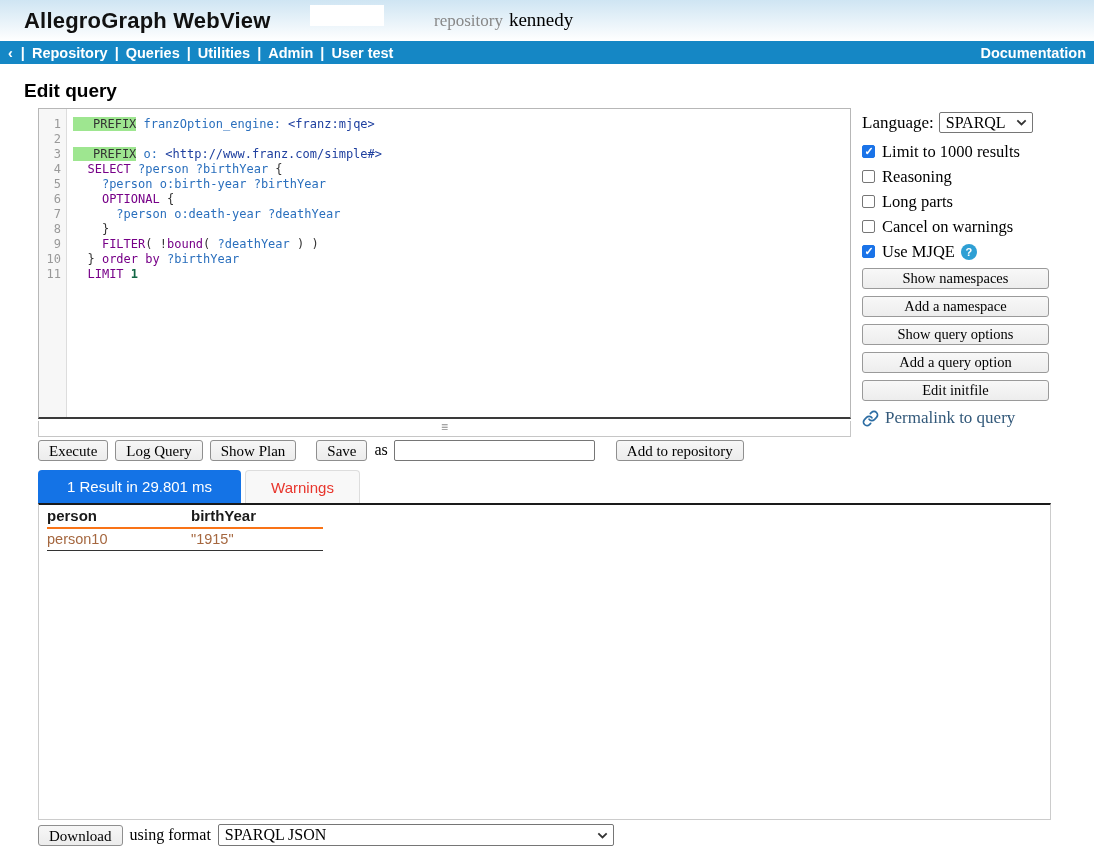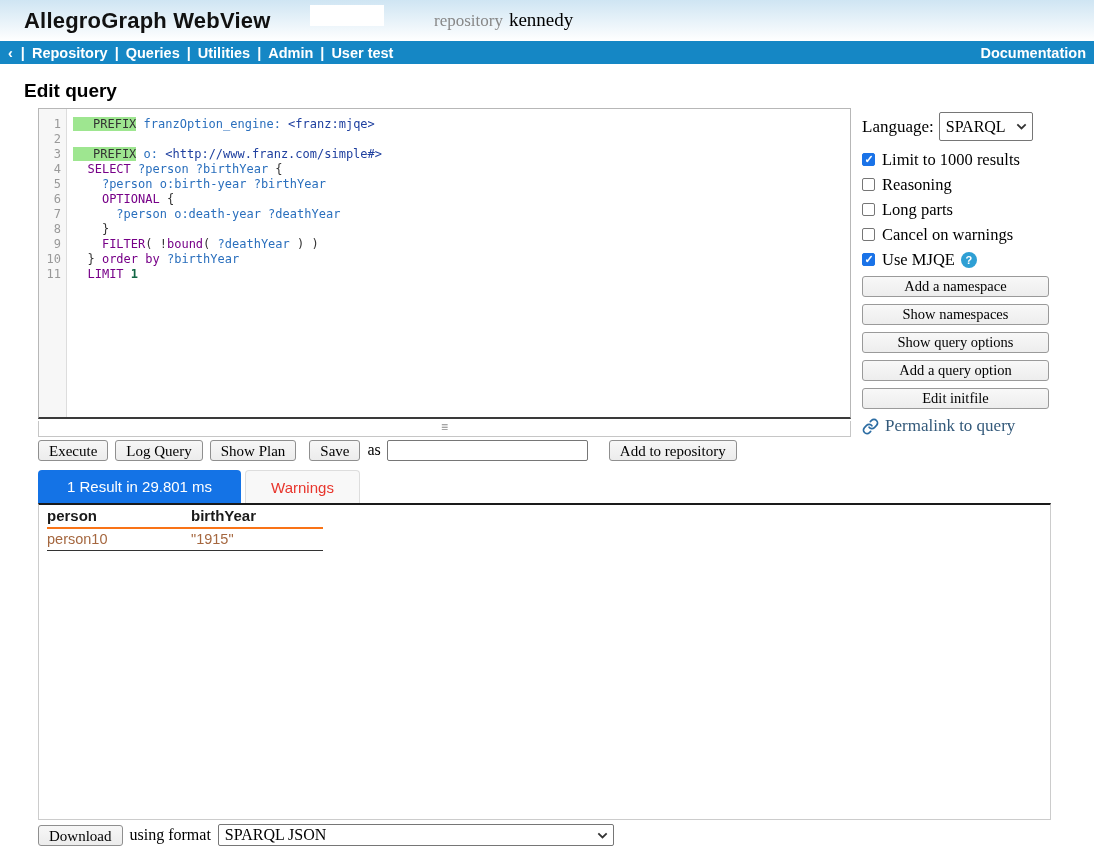--- a/index.html
+++ b/index.html
@@ -51,21 +51,21 @@
                   border:1px solid #c6c6c6; border-top:none; background:#fff;
                   text-align:center; line-height:13px; color:#8a8a8a; font-size:12px; cursor:row-resize; }
 
   
   #toolbar { position:absolute; left:38px; top:438px; width:1013px; height:24px;
              display:flex; align-items:center; }
   .btn { font-family:"Liberation Serif", serif; font-size:15px; color:#000;
          background:linear-gradient(#f7f7f7,#ececec); border:1px solid #8f8f8f; border-radius:3px;
          padding:2px 10px; height:21px; cursor:pointer; white-space:nowrap; }
   #toolbar .btn { margin-right:7px; }
-  #save-button { margin-left:6px; }
+  #save-button { margin-left:13px; }
   #as-label { font-family:"Liberation Serif", serif; font-size:16px; margin:0 6px 0 0; }
   #save-name-input { width:201px; height:21px; border:1px solid #767676; border-radius:2px;
                      font-family:"Liberation Serif", serif; font-size:14px; padding:0 4px; }
   #add-repo-button { margin-left:21px; }
 
   
   #tabs { position:absolute; left:38px; top:470px; display:flex; gap:4px; z-index:2; }
   .tab { height:33px; line-height:33px; font-size:15px; padding:0 29px; border-radius:4px 4px 0 0;
          cursor:pointer; white-space:nowrap; }
   .tab.active { background:var(--tab-active-blue); color:#fff; }
@@ -91,21 +91,21 @@
                  display:inline-flex; align-items:center; justify-content:space-between;
                  font-family:"Liberation Serif", serif; font-size:16px; padding:0 5px 0 6px; cursor:pointer; }
   .fake-select svg { flex:none; margin-left:6px; }
   #format-select { width:396px; }
 
   
   #sidebar { position:absolute; left:862px; top:112px; width:187px;
              font-family:"Liberation Serif", serif; font-size:16px; color:#000; }
   #language-row { display:flex; align-items:center; margin-bottom:10px; }
   #language-label { font-size:17px; margin-right:5px; }
-  #language-select { width:94px; height:29px; }
+  #language-select { width:94px; height:21px; }
   .cb-row { display:flex; align-items:center; margin-bottom:8px; height:17px; }
   .checkbox { width:13px; height:13px; border-radius:2px; margin-right:7px; flex:none; cursor:pointer;
               position:relative; }
   .checkbox.unchecked { background:#fff; border:1px solid #767676; }
   .checkbox.checked { background:var(--checkbox-blue); border:1px solid var(--checkbox-blue); }
   .checkbox.checked::after { content:"✓"; position:absolute; left:1.5px; top:-1px; color:#fff;
                              font-size:11px; font-weight:bold; }
   .cb-label { font-size:16.5px; }
   .help-icon { display:inline-flex; align-items:center; justify-content:center; width:16px; height:16px;
                border-radius:50%; background:var(--help-blue); color:#fff; font-size:11px; font-weight:bold;
@@ -251,22 +251,22 @@
         <span class="checkbox unchecked"></span>
         <span class="cb-label">Cancel on warnings</span>
       </div>
       <div class="cb-row">
         <span class="checkbox checked"></span>
         <span class="cb-label">Use MJQE</span>
         <span class="help-icon">?</span>
       </div>
     </div>
   <div id="sidebar-buttons">
+      <button class="side-btn">Show namespaces</button>
       <button class="side-btn">Add a namespace</button>
-      <button class="side-btn">Show namespaces</button>
       <button class="side-btn">Show query options</button>
       <button class="side-btn">Add a query option</button>
       <button class="side-btn">Edit initfile</button>
     </div>
   <div id="permalink-row">
     <svg width="17" height="17" viewBox="0 0 24 24" fill="none" stroke="#2d6da3" stroke-width="2.4" stroke-linecap="round" stroke-linejoin="round">
       <path d="M10 13a5 5 0 0 0 7.54.54l3-3a5 5 0 0 0-7.07-7.07l-1.72 1.71"></path>
       <path d="M14 11a5 5 0 0 0-7.54-.54l-3 3a5 5 0 0 0 7.07 7.07l1.71-1.71"></path>
     </svg>
     <span id="permalink-label">Permalink to query</span>

